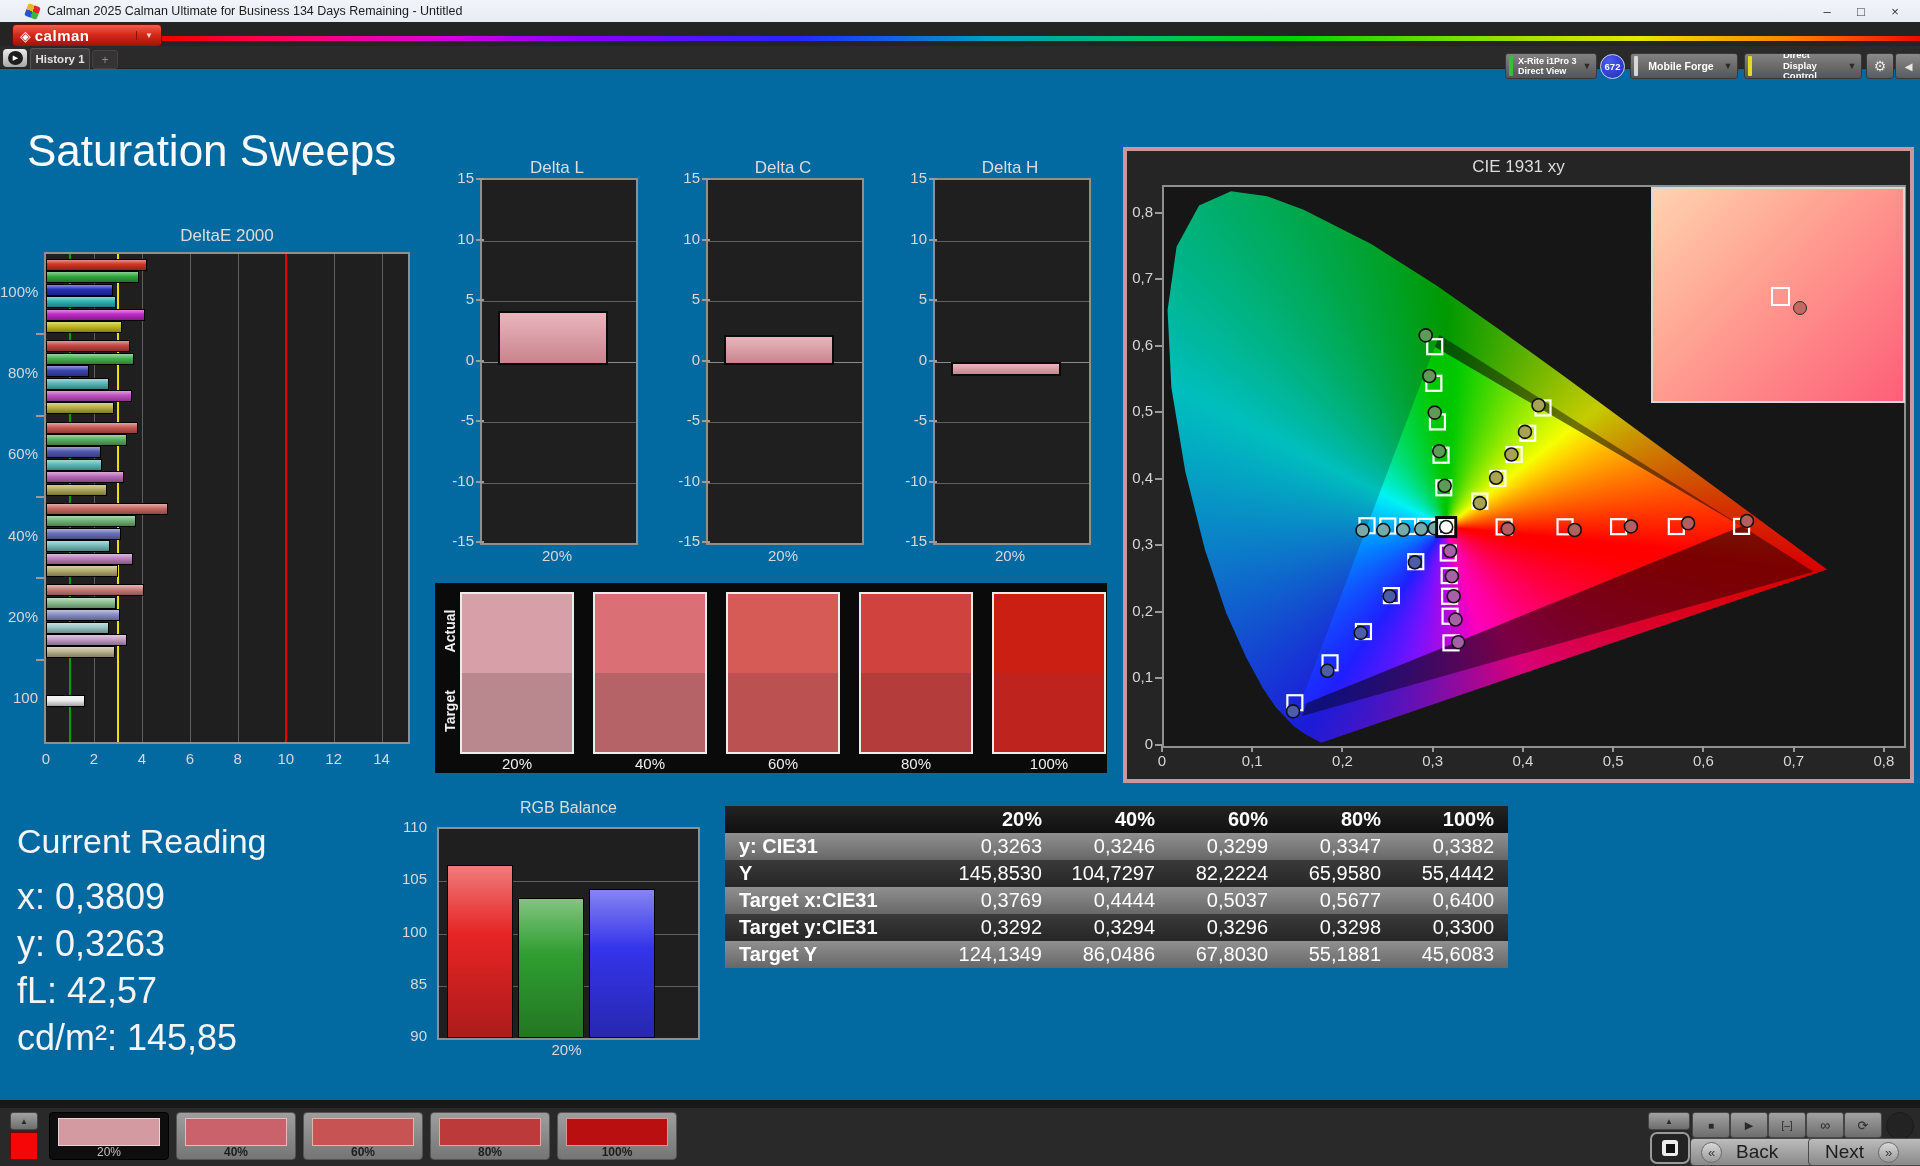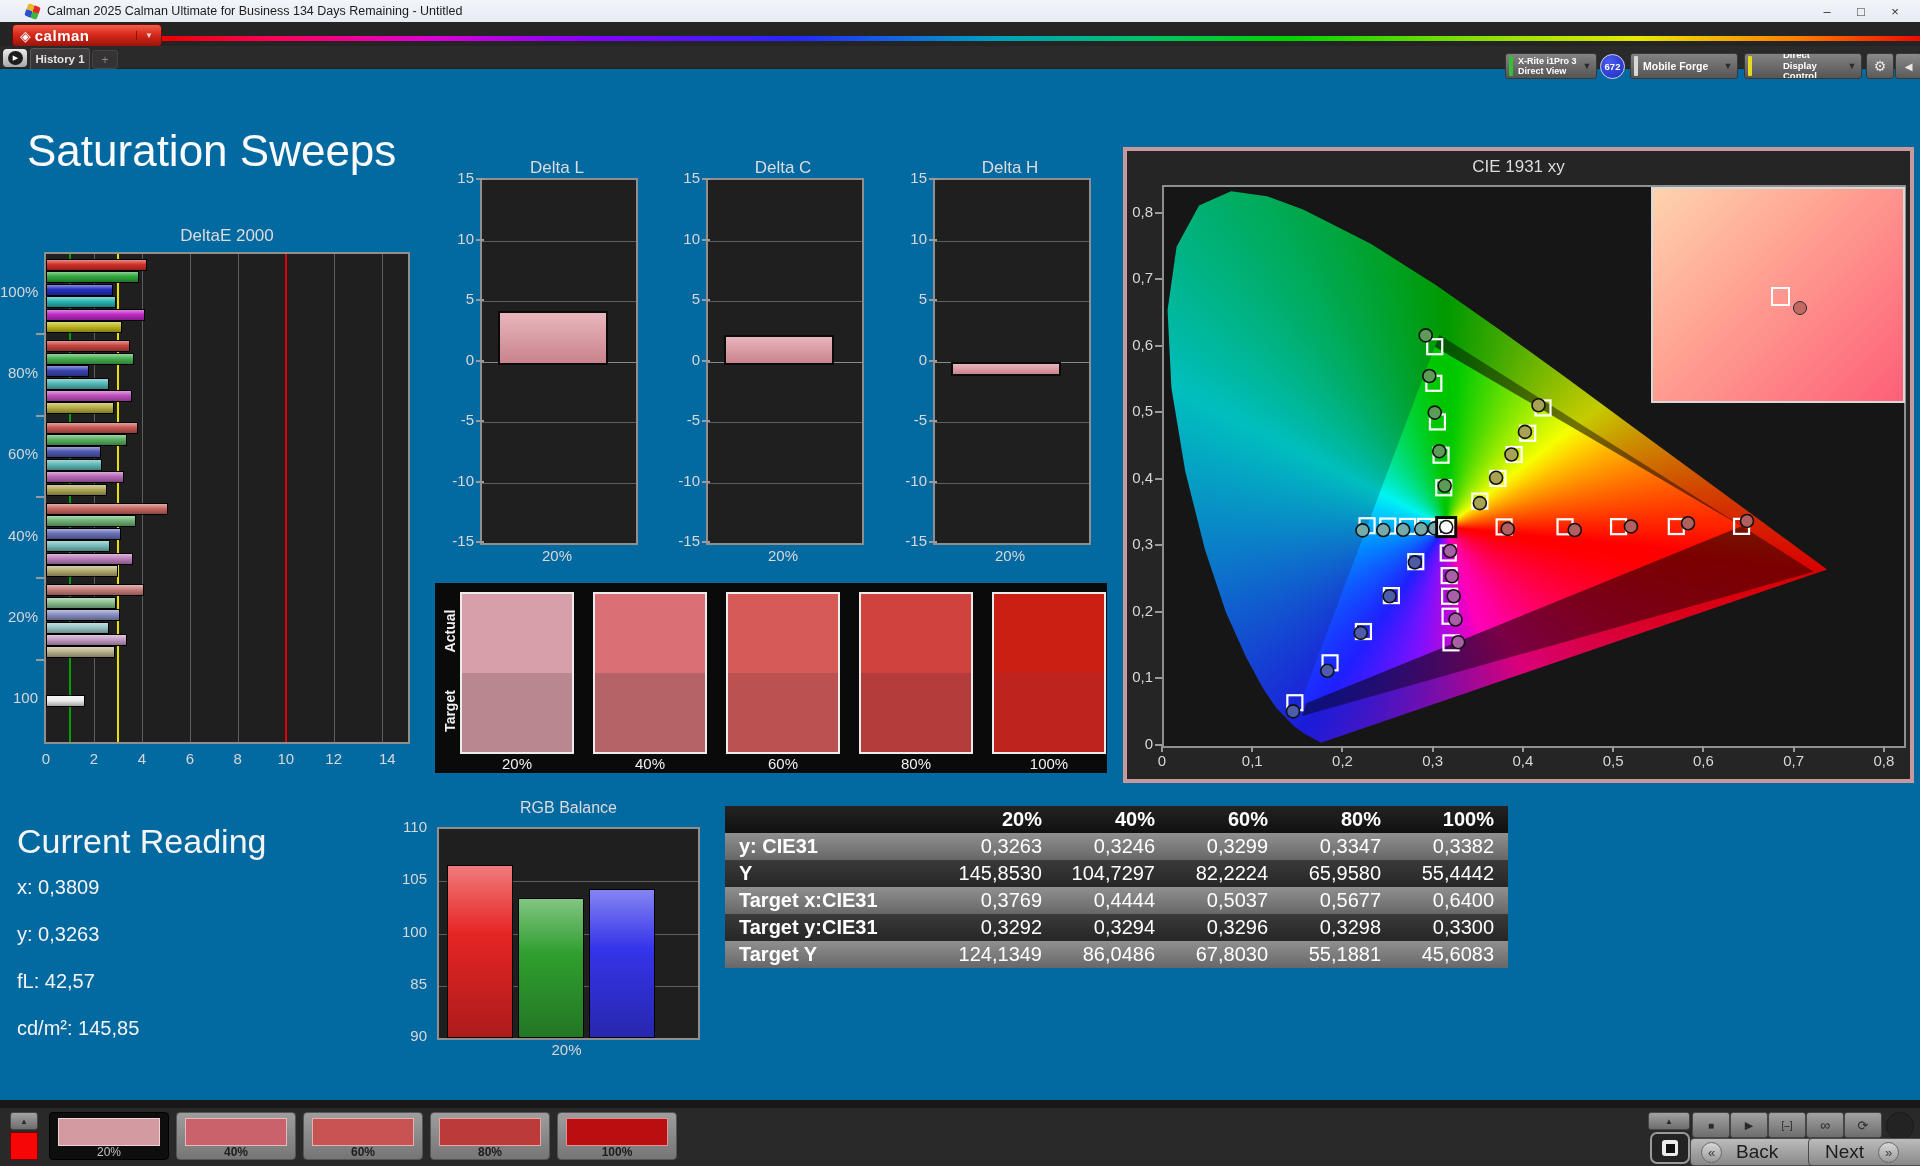--- a/index.html
+++ b/index.html
@@ -65,21 +65,21 @@
   #cie-inset .tgt{position:absolute;width:15px;height:15px;border:2.5px solid #fff;}
   #cie-inset .mea{position:absolute;width:12px;height:12px;border-radius:50%;background:#c06a62;border:1.5px solid #2a2a2a;}
   
   #swatch-panel{left:435px;top:583px;width:672px;height:190px;background:#0a0a0a;}
   .vlabel{position:absolute;color:#f0f0f0;font-size:14px;font-weight:bold;transform:rotate(-90deg);width:70px;text-align:center;}
   .swatch{position:absolute;width:110px;height:158px;border:2px solid #ececec;top:9px;}
   .swatch .half{position:absolute;left:0;width:100%;height:50%;}
   .swatch-lbl{position:absolute;top:172px;width:114px;text-align:center;color:#f0f0f0;font-size:15px;}
   
   #cr-title{left:17px;top:822px;font-size:34px;color:#f4f4f4;}
-  .cr-line{position:absolute;left:17px;font-size:20px;color:#f4f4f4;}
+  .cr-line{position:absolute;left:17px;font-size:36px;color:#f4f4f4;}
   
   #meas-table{left:725px;top:806px;width:783px;}
   .trow{display:flex;height:27px;align-items:center;font-size:20px;color:#fff;}
   .trow .c0{width:218px;padding-left:14px;font-weight:bold;box-sizing:border-box;}
   .trow .cv{width:113px;text-align:right;padding-right:14px;box-sizing:border-box;}
   .row-dark{background:linear-gradient(#3a3a3a,#262626);}
   .row-light{background:linear-gradient(#909090,#676767);}
   .row-head{background:linear-gradient(#232323,#101010);font-weight:bold;}
   
   #bottombar-shadow{left:0;top:1100px;width:1920px;height:8px;background:#191818;}
@@ -133,21 +133,21 @@
     <div class="bar" style="background:#35c135;"></div>
     <div class="lbl" style="font-size:9px;">
       <div>X-Rite i1Pro 3</div>
       <div>Direct View</div>
     </div>
     <div class="dd">▼</div>
   </div>
   <div class="abs" id="badge-672">672</div>
   <div class="abs meter" style="left:1630px;top:53px;width:106px;height:24px;">
     <div class="bar" style="background:#d8d8d8;"></div>
-    <div class="lbl" style="font-size:10.5px;">Mobile Forge</div>
+    <div class="lbl" style="font-size:10.5px;text-align:center;">Mobile Forge</div>
     <div class="dd">▼</div>
   </div>
   <div class="abs meter" style="left:1744px;top:53px;width:116px;height:24px;gap:26px;">
     <div class="bar" style="background:#e8d820;"></div>
     <div class="lbl" style="font-size:9.5px;">Direct Display Control</div>
     <div class="dd">▼</div>
   </div>
   <div class="abs toolbtn" style="left:1866px;top:53px;width:26px;height:24px;font-size:14px;">
     <span>⚙</span>
   </div>
@@ -215,21 +215,21 @@
       <div style="position: absolute; right: -2px; top: 406.667px; width: 8px; height: 2px; background: rgb(154, 154, 154);"></div>
     </div>
   <div class="abs" style="left:46px;top:748px;width:362px;height:20px;" id="deltae-xlabels">
       <div style="position: absolute; left: -14px; top: 2px; width: 28px; text-align: center; color: rgb(216, 216, 216); font-size: 15px;">0</div>
       <div style="position: absolute; left: 33.947px; top: 2px; width: 28px; text-align: center; color: rgb(216, 216, 216); font-size: 15px;">2</div>
       <div style="position: absolute; left: 81.894px; top: 2px; width: 28px; text-align: center; color: rgb(216, 216, 216); font-size: 15px;">4</div>
       <div style="position: absolute; left: 129.841px; top: 2px; width: 28px; text-align: center; color: rgb(216, 216, 216); font-size: 15px;">6</div>
       <div style="position: absolute; left: 177.788px; top: 2px; width: 28px; text-align: center; color: rgb(216, 216, 216); font-size: 15px;">8</div>
       <div style="position: absolute; left: 225.735px; top: 2px; width: 28px; text-align: center; color: rgb(216, 216, 216); font-size: 15px;">10</div>
       <div style="position: absolute; left: 273.682px; top: 2px; width: 28px; text-align: center; color: rgb(216, 216, 216); font-size: 15px;">12</div>
-      <div style="position: absolute; left: 321.629px; top: 2px; width: 28px; text-align: right; color: rgb(216, 216, 216); font-size: 15px;">14</div>
+      <div style="position: absolute; left: 321.629px; top: 2px; width: 28px; text-align: center; color: rgb(216, 216, 216); font-size: 15px;">14</div>
     </div>
 
   <div id="delta-charts">
       <div style="position: absolute; left: 480px; top: 158px; width: 154px; text-align: center; color: rgb(220, 220, 220); font-size: 17px;">Delta L</div>
       <div style="position: absolute; left: 480px; top: 178px; width: 154px; height: 363px; background: rgb(32, 31, 31); border: 2px solid rgb(143, 143, 143);">
         <div class="gridh" style="top: 60.5px;"></div>
         <div class="gridh" style="top: 121px;"></div>
         <div class="gridh" style="top: 181.5px; background: rgb(138, 138, 138);"></div>
         <div class="gridh" style="top: 242px;"></div>
         <div class="gridh" style="top: 302.5px;"></div>

